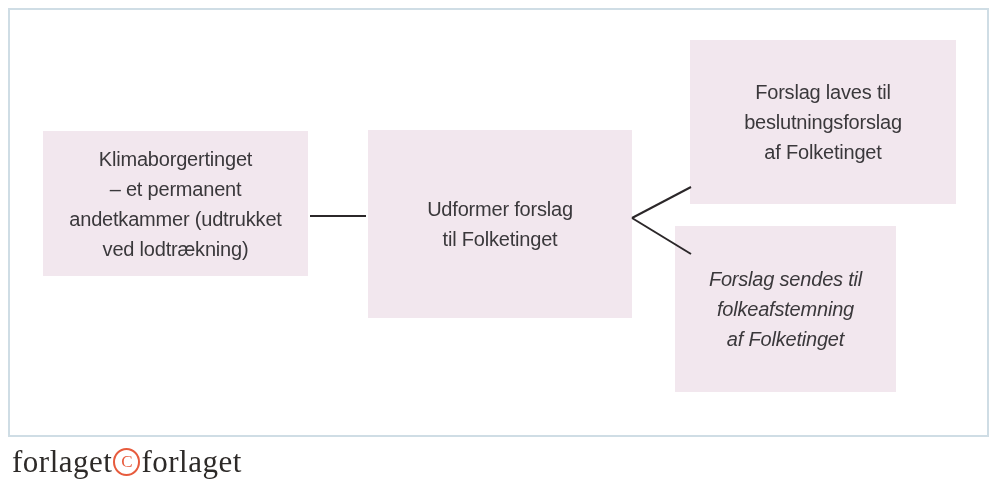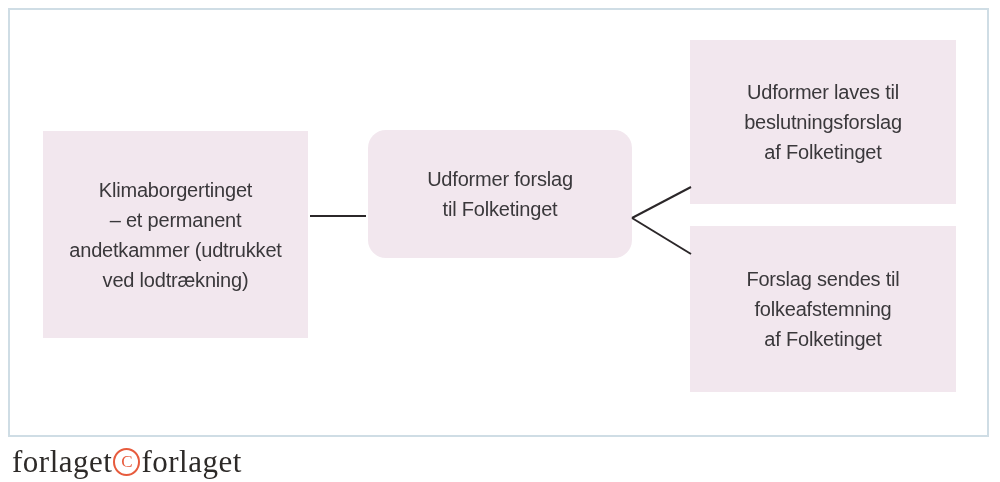--- a/index.html
+++ b/index.html
@@ -31,24 +31,24 @@
     display: flex;
     align-items: center;
     justify-content: center;
     text-align: center;
     color: #3a383b;
     font-size: 20px;
     line-height: 30px;
     white-space: pre-line;
     letter-spacing: -0.2px;
   }
-  .box-left   { left: 43px;  top: 131px; width: 265px; height: 207px; }
-  .box-middle { left: 368px; top: 130px; width: 264px; height: 128px; border-radius: 18px; }
+  .box-left   { left: 43px;  top: 131px; width: 265px; height: 145px; }
+  .box-middle { left: 368px; top: 130px; width: 264px; height: 188px; }
   .box-top-right    { left: 690px; top: 40px;  width: 266px; height: 164px; }
-  .box-bottom-right { left: 690px; top: 226px; width: 266px; height: 166px; }
+  .box-bottom-right { left: 675px; top: 226px; width: 221px; height: 166px; font-style: italic; }
   .lines-overlay {
     position: absolute;
     left: 0;
     top: 0;
     width: 1000px;
     height: 482px;
     pointer-events: none;
   }
   .logo {
     position: absolute;
@@ -88,21 +88,21 @@
   <div class="frame"></div>
 
   <div class="pink-box box-left">Klimaborgertinget
 – et permanent
 andetkammer (udtrukket
 ved lodtrækning)</div>
 
   <div class="pink-box box-middle">Udformer forslag
 til Folketinget</div>
 
-  <div class="pink-box box-top-right">Udformer laves til
+  <div class="pink-box box-top-right">Forslag laves til
 beslutningsforslag
 af Folketinget</div>
 
   <div class="pink-box box-bottom-right">Forslag sendes til
 folkeafstemning
 af Folketinget</div>
 
   <svg class="lines-overlay" viewBox="0 0 1000 482" xmlns="http://www.w3.org/2000/svg">
     <line x1="310" y1="216" x2="366" y2="216" stroke="#2b2729" stroke-width="2"></line>
     <line x1="632" y1="218" x2="691" y2="187" stroke="#2b2729" stroke-width="2"></line>

